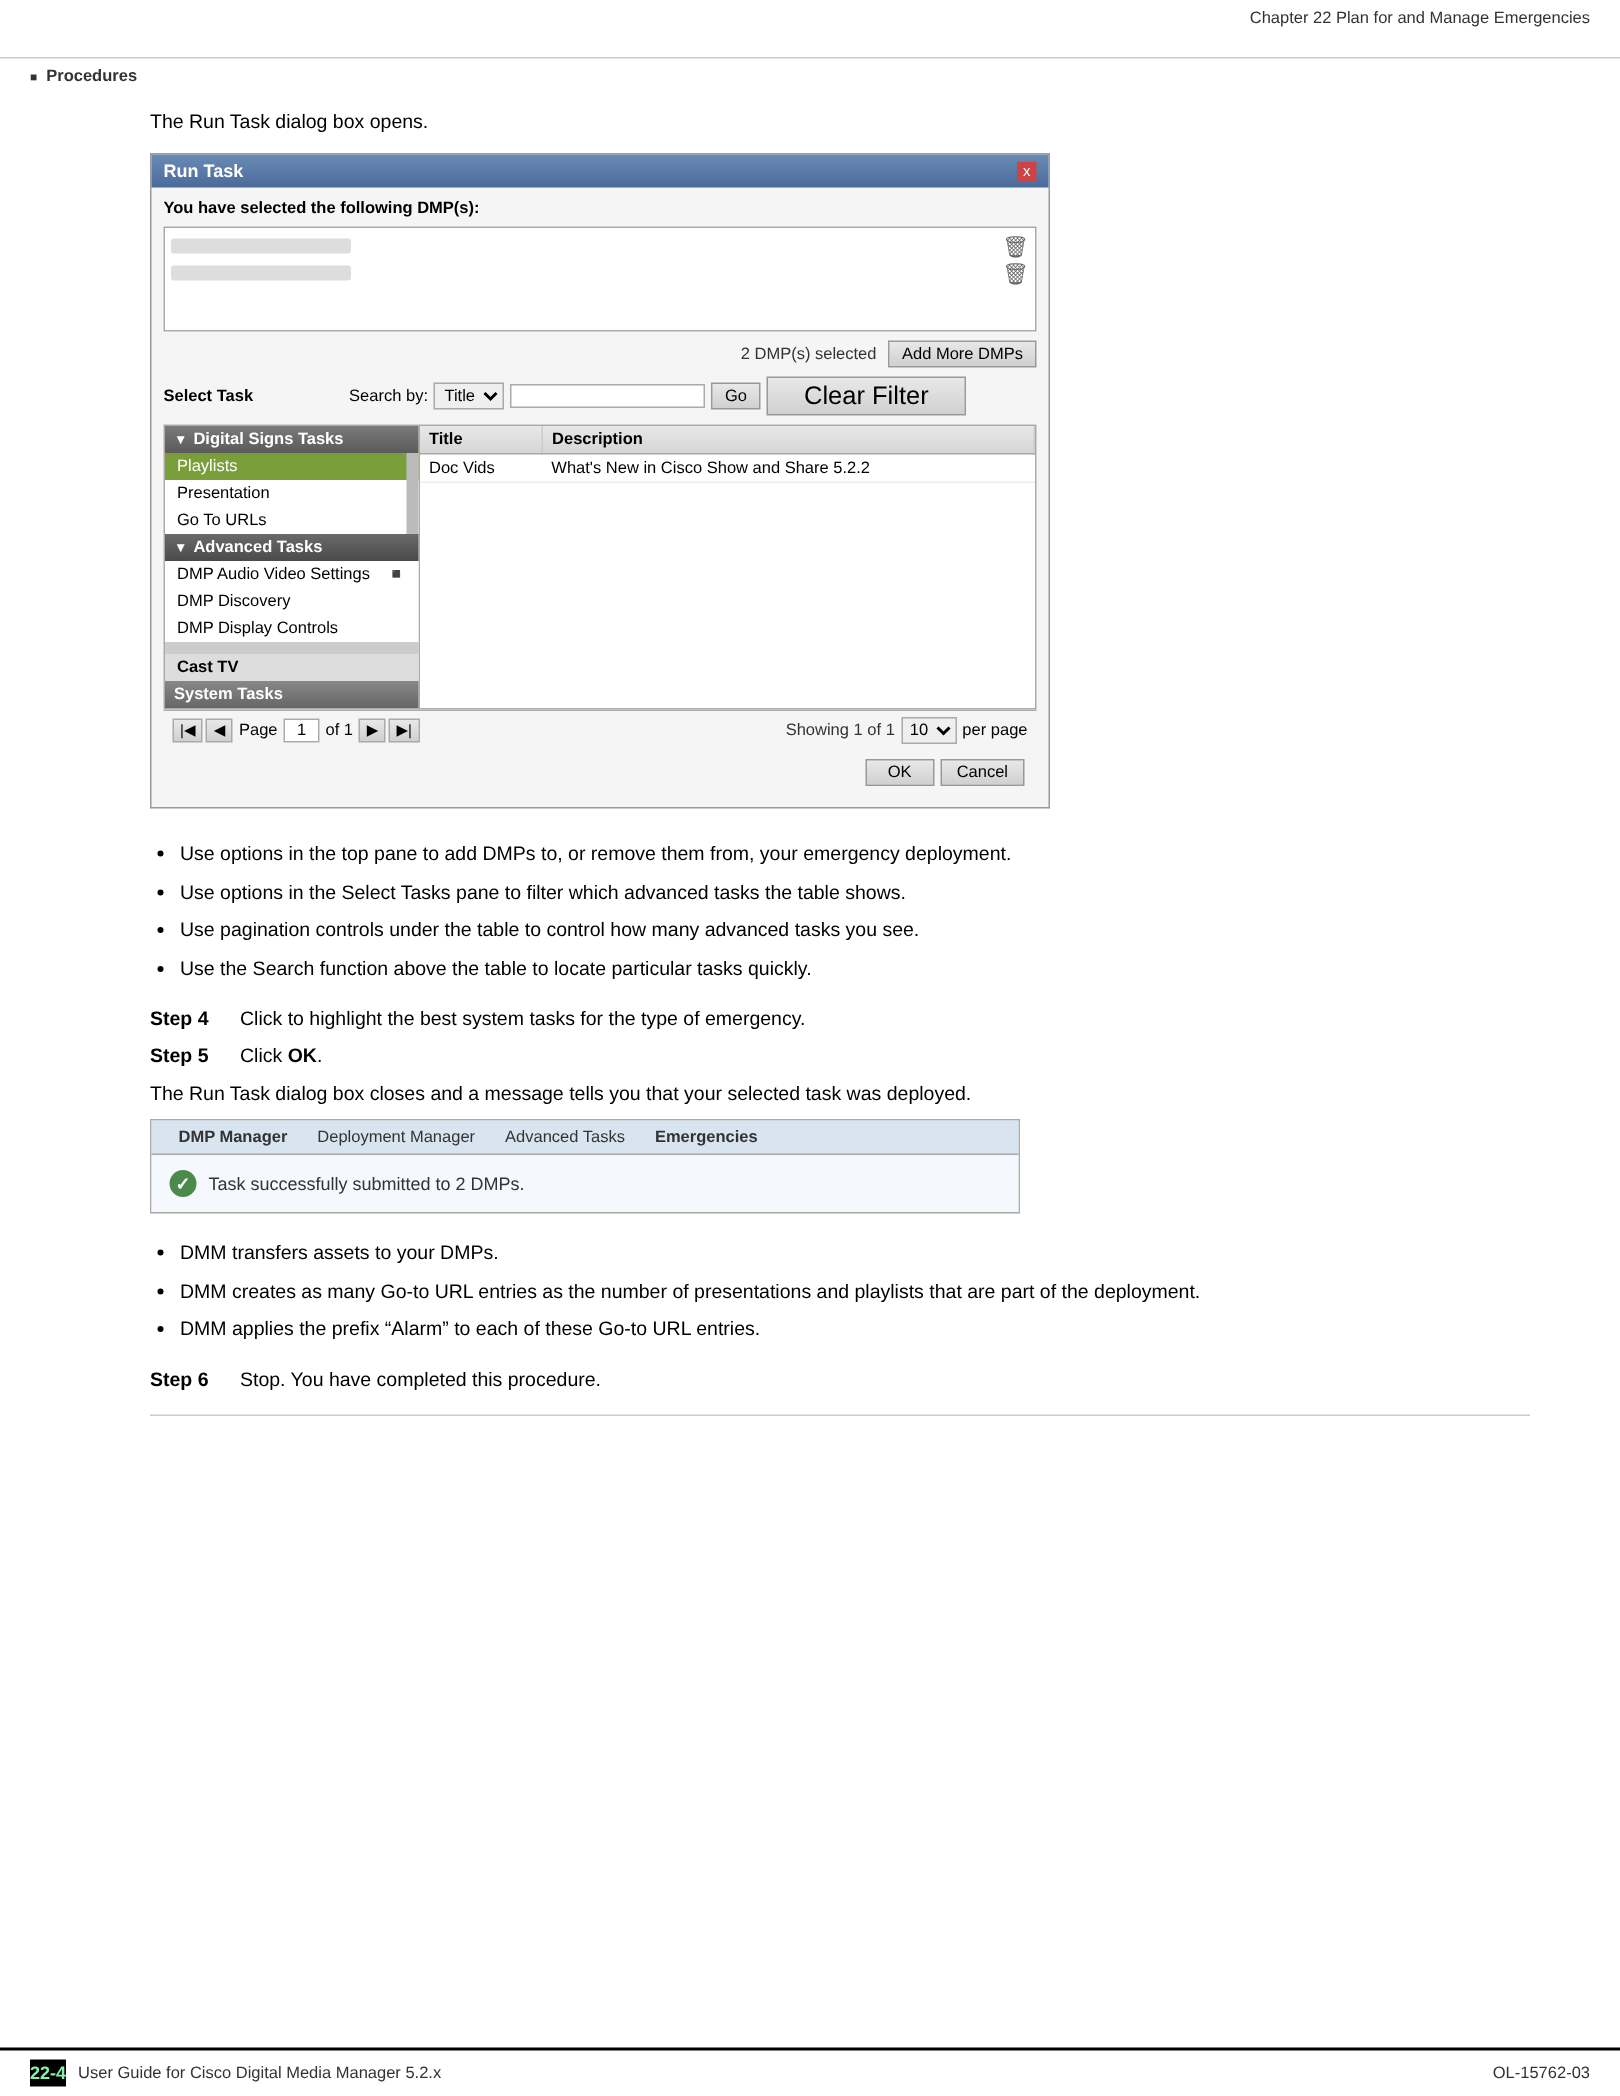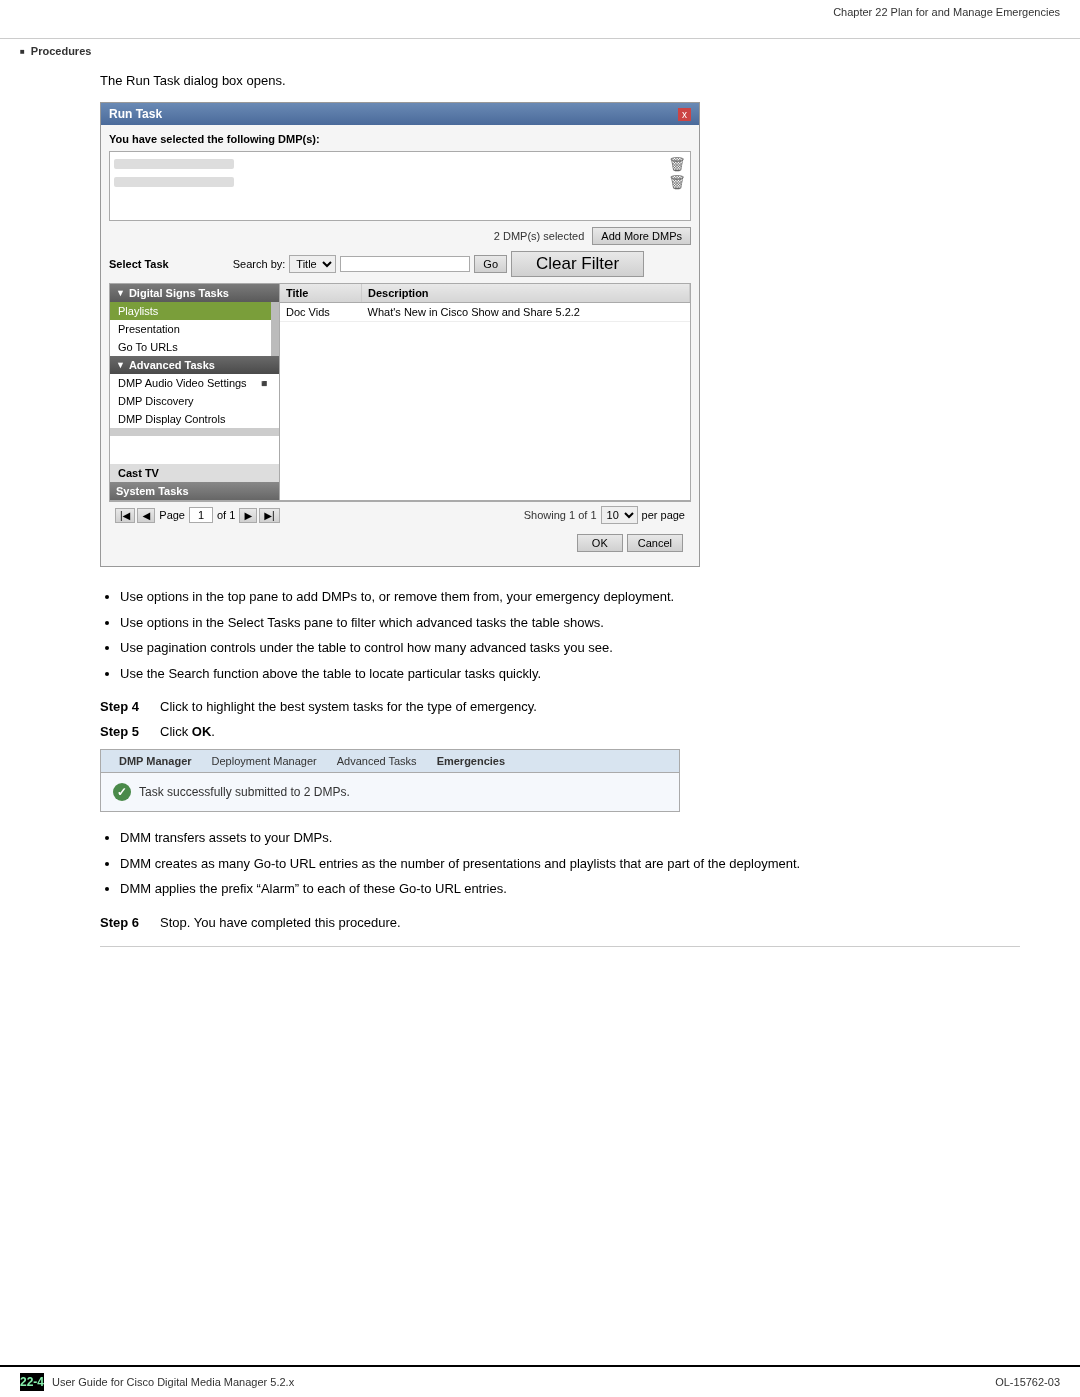--- a/index.html
+++ b/index.html
@@ -514,21 +514,21 @@
           </div>
           <div class="tree-item-container">
             <div class="tree-item normal" style="display:flex;justify-content:space-between;align-items:center;">
               <span>DMP Audio Video Settings</span>
               <span style="font-size:10px;color:#666;">◾</span>
             </div>
             <div class="tree-item normal">DMP Discovery</div>
             <div class="tree-item normal">DMP Display Controls</div>
             <div style="height:8px;background:#ccc;margin:0;"></div>
           </div>
-          <div class="tree-item bold-item" style="font-weight:bold;background:#ddd;margin-top:28px;">Cast TV</div>
+          <div class="tree-item bold-item" style="font-weight:bold;background:#ddd;">Cast TV</div>
           <div class="tree-section-header" style="background:linear-gradient(to bottom,#888,#666);">
             <span>System Tasks</span>
           </div>
         </div>
 
         <div class="task-table-panel">
           <table class="task-table">
             <thead>
               <tr>
                 <th>Title</th>
@@ -583,20 +583,21 @@
   <div class="step-row">
     <span class="step-label">Step 4</span>
     <span class="step-text">Click to highlight the best system tasks for the type of emergency.</span>
   </div>
 
   <div class="step-row">
     <span class="step-label">Step 5</span>
     <span class="step-text">Click <strong>OK</strong>.</span>
   </div>
 
+  <p style="font-size:13px;margin-bottom:10px;">The Run Task dialog box closes and a message tells you that your selected task was deployed.</p>
 
   <div class="success-screenshot">
     <div class="success-sub-nav">
       <span class="sub-nav-item" style="font-weight:bold;">DMP Manager</span>
       <span class="sub-nav-item">Deployment Manager</span>
       <span class="sub-nav-item">Advanced Tasks</span>
       <span class="sub-nav-item" style="font-weight:bold;">Emergencies</span>
     </div>
     <div class="success-message">
       <div class="success-icon">✓</div>

